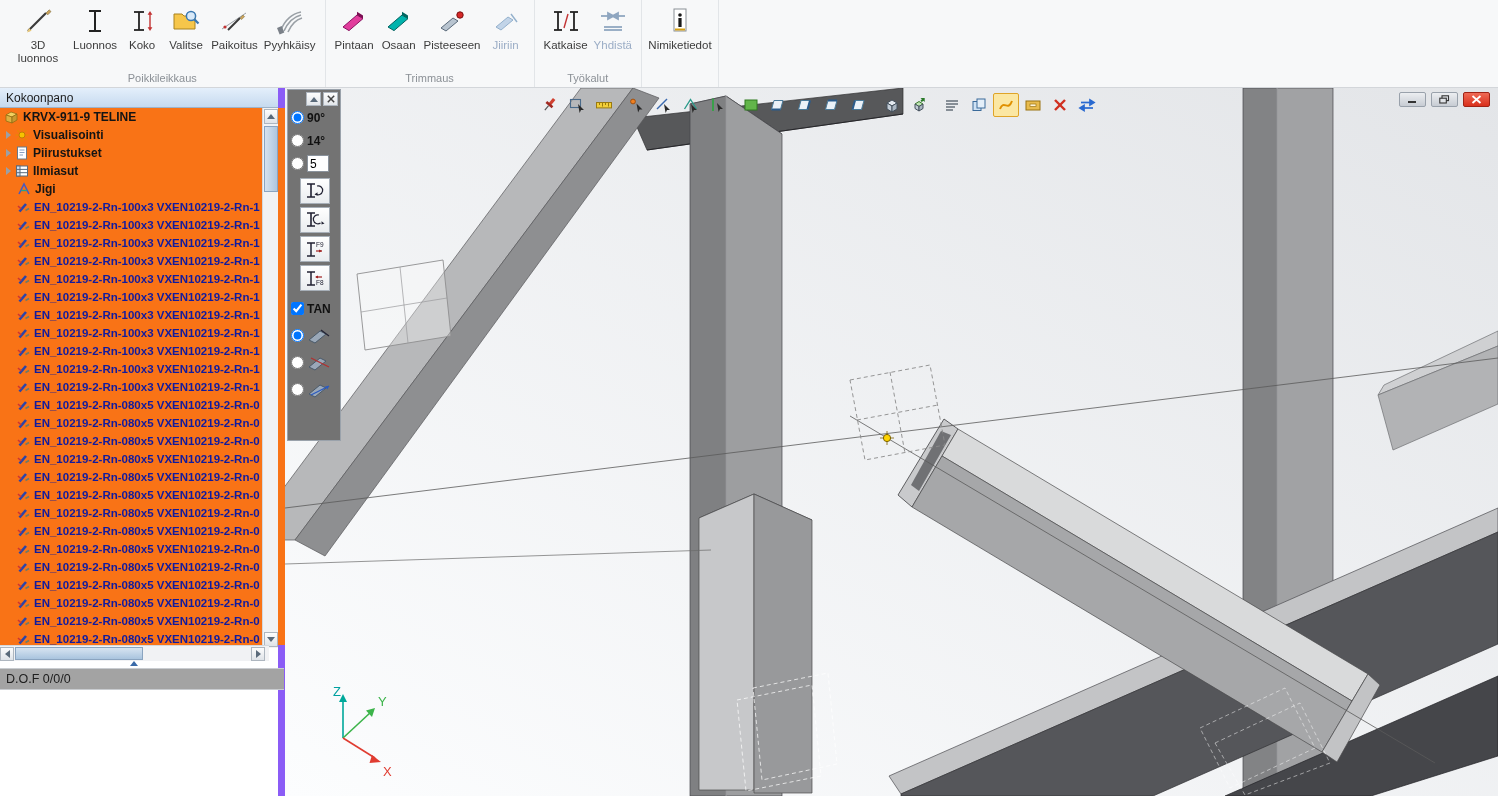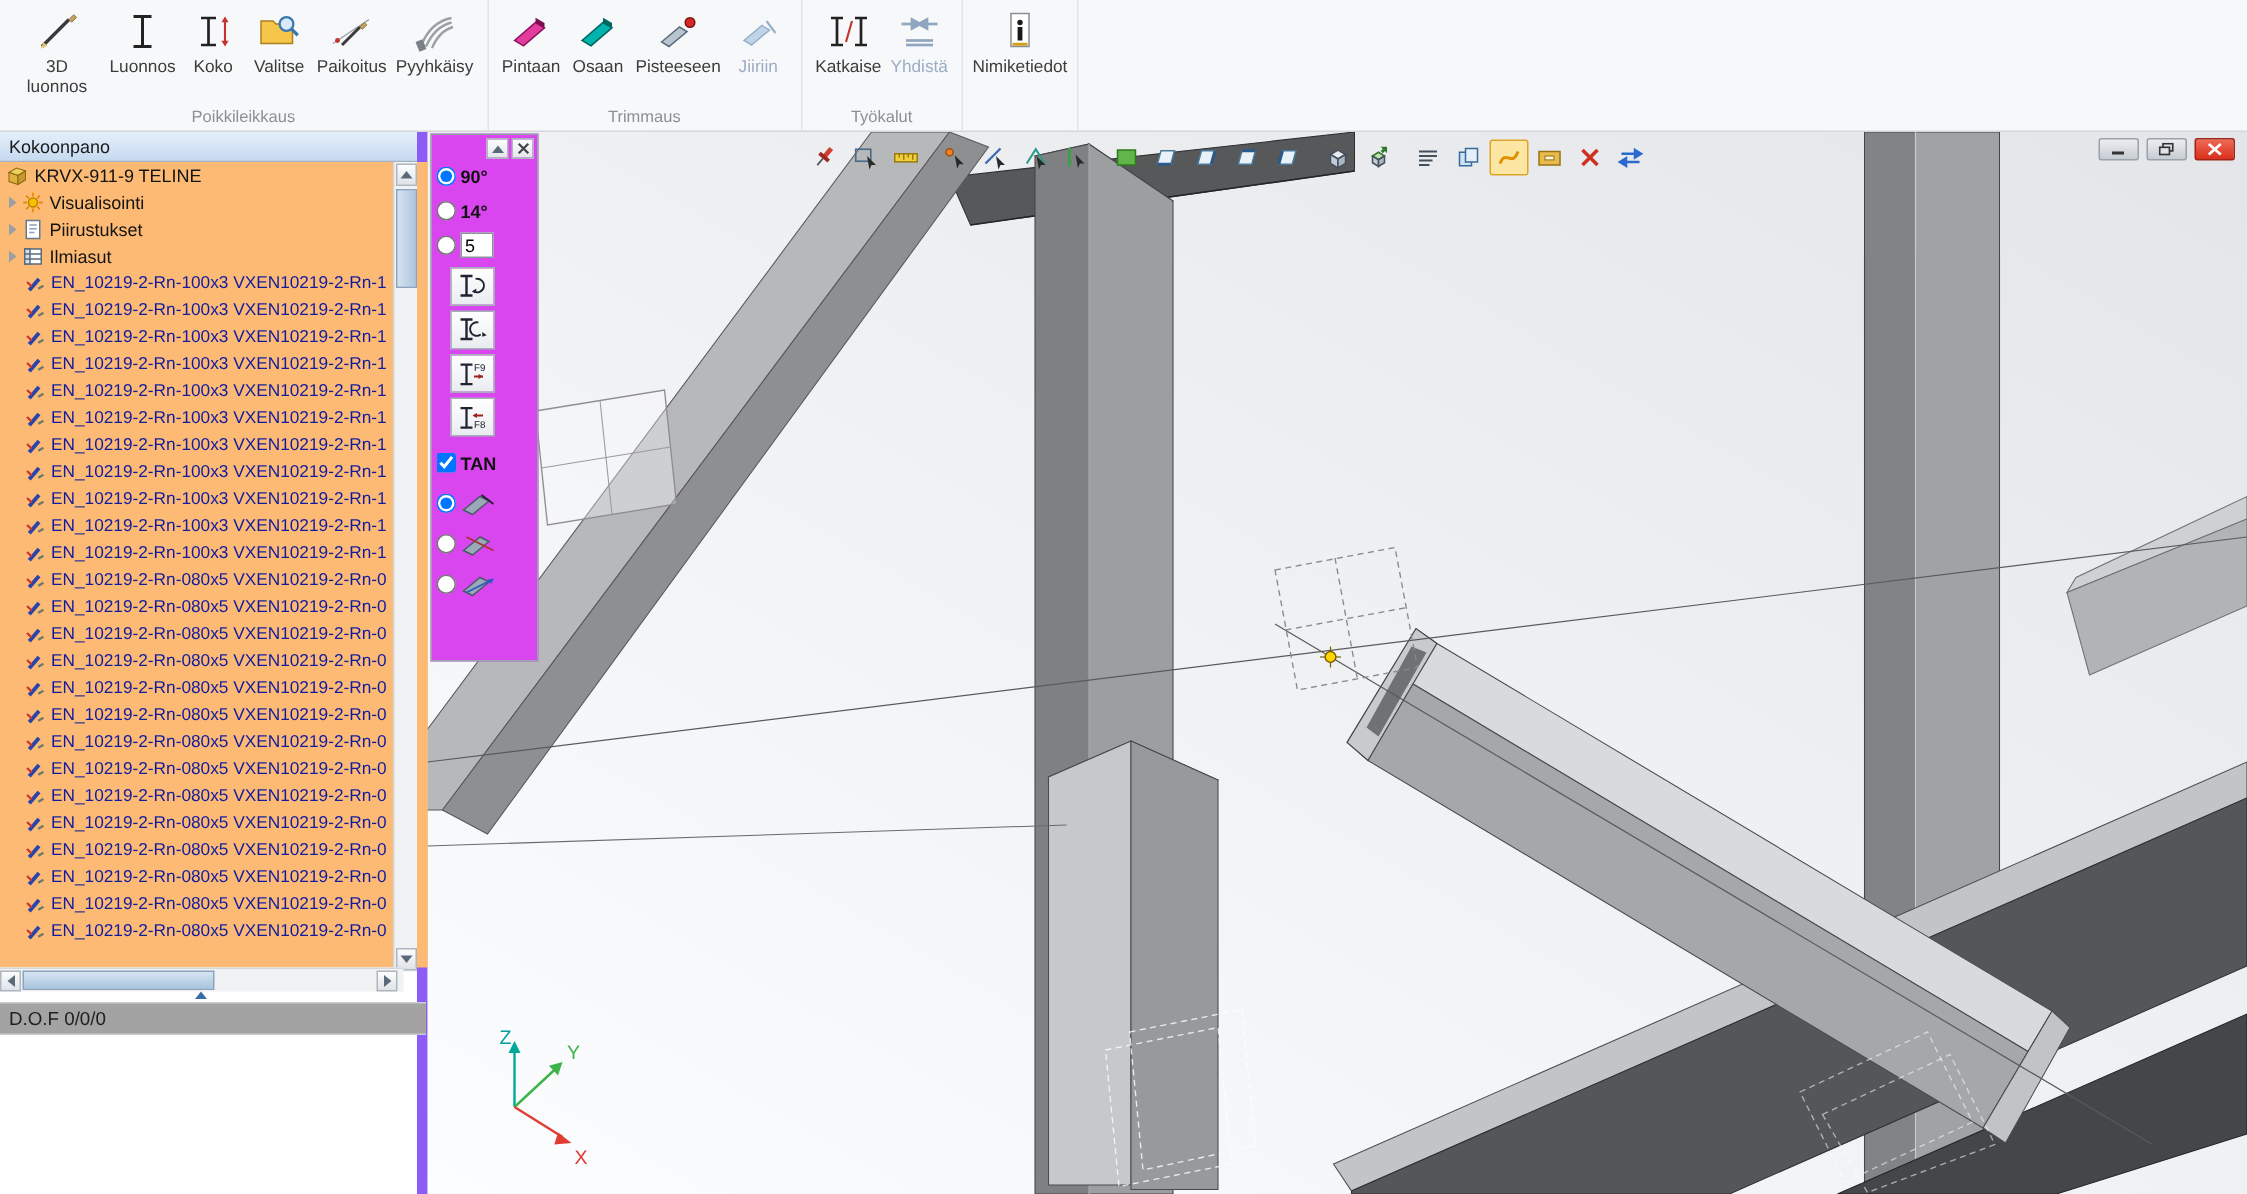--- a/index.html
+++ b/index.html
@@ -11,21 +11,21 @@
   .rgroup { position:relative; height:100%; padding:3px 6px 16px 6px; border-right:1px solid #e2e5e8; display:flex; align-items:flex-start; }
   .rgroup-label { position:absolute; bottom:3px; left:0; right:0; text-align:center; font-size:11px; color:#8b9096; }
   .ritem { min-width:44px; max-width:64px; padding:1px 3px; display:flex; flex-direction:column; align-items:center; cursor:default; }
   .ricon { height:34px; display:flex; align-items:center; justify-content:center; }
   .rlabel { font-size:11.5px; color:#3c3c3c; text-align:center; line-height:1.15; margin-top:1px; }
   .ritem.disabled .rlabel { color:#9badc6; }
 
   
   .sidebar { position:absolute; left:0; top:88px; width:285px; height:708px; background:#fff; border-right:7px solid #8b5cf6; }
   .sb-header { height:20px; background:linear-gradient(#e4effb,#c6daef); border-bottom:1px solid #9db3ca; font-size:12px; color:#1a1a1a; padding:3px 0 0 6px; }
-  .tree { position:absolute; left:0; top:20px; width:323px; height:537px; overflow:hidden; background:#fdba74; }
+  .tree { position:absolute; left:0; top:20px; width:323px; height:537px; overflow:hidden; background:#f97316;font-weight:bold; }
   .trow { height:18px; display:flex; align-items:center; gap:4px; white-space:nowrap; overflow:hidden; }
   .trow.root { padding-left:4px; }
   .trow.node { padding-left:6px; }
   .trow.node.notri { padding-left:17px; }
   .trow.part { padding-left:17px; }
   .tlabel { font-size:12px; color:#141414; }
   .part-label { font-size:11.5px; color:#101ba0; }
   .tri { width:0; height:0; border-left:5px solid #9aa0a6; border-top:4px solid transparent; border-bottom:4px solid transparent; flex:0 0 auto; }
   .ticon { display:flex; align-items:center; flex:0 0 auto; }
 
@@ -53,21 +53,21 @@
   .vtb { width:26px; height:24px; display:flex; align-items:center; justify-content:center; border:1px solid transparent; border-radius:2px; background:transparent; cursor:default; }
   .vtb.active { background:#fbe7a3; border-color:#dfa428; }
   .vgap { width:5px; }
 
   
   .winctrl { position:absolute; right:8px; top:4px; display:flex; gap:5px; }
   .wbtn { width:27px; height:15px; border:1px solid #99a1ab; border-radius:2px; background:linear-gradient(#eceef1,#c7ccd3); display:flex; align-items:center; justify-content:center; }
   .wbtn.close { background:linear-gradient(#ef6a55,#d9301c); border-color:#a02316; }
 
   
-  .toolpanel { position:absolute; left:2px; top:1px; width:72px; height:352px; background:#d946ef; border:1px solid #9aa2ab; padding:2px 2px; font-size:12px; }
+  .toolpanel { position:absolute; left:2px; top:1px; width:54px; height:352px; background:#737373; border:1px solid #9aa2ab; padding:2px 2px; font-size:12px; }
   .tp-top { display:flex; justify-content:flex-end; gap:2px; }
   .tp-mini { width:15px; height:14px; border:1px solid #aeb6bf; background:linear-gradient(#fdfdfd,#e2e6ea); display:flex; align-items:center; justify-content:center; font-size:9px; color:#444; }
   .tp-row { display:flex; align-items:center; gap:3px; height:23px; padding-left:1px; }
   .tp-row input[type=radio], .tp-row input[type=checkbox] { width:13px; height:13px; margin:0; flex:0 0 auto; }
   .tp-lbl { font-size:12px; color:#111; font-weight:bold; }
   .tp-val { width:22px; height:17px; font-size:12px; border:1px solid #8a929c; padding:0 2px; }
   .tpb { width:30px; height:26px; margin:3px 0 0 10px; border:1px solid #a7afb8; background:linear-gradient(#ffffff,#e9ecef); display:flex; align-items:center; justify-content:center; }
 </style>
 </head>
 <body>
@@ -298,20 +298,29 @@
           <svg width="14" height="14">
               <rect x="1.5" y="2" width="11" height="10" fill="#fff" stroke="#5a6a7a"></rect>
               <rect x="1.5" y="2" width="3.5" height="10" fill="#cfe0f4" stroke="#5a6a7a"></rect>
               <line x1="1.5" y1="5.4" x2="12.5" y2="5.4" stroke="#5a6a7a"></line>
               <line x1="1.5" y1="8.7" x2="12.5" y2="8.7" stroke="#5a6a7a"></line>
             </svg>
         </span>
         <span class="tlabel">Ilmiasut</span>
       </div>
 
+      <div class="trow node notri">
+        <span class="ticon">
+          <svg width="14" height="14">
+              <path d="M2 12 L7 2 L12 12" fill="none" stroke="#4a5ac0" stroke-width="1.6"></path>
+              <line x1="4" y1="8.5" x2="10" y2="8.5" stroke="#2aa08a" stroke-width="1.4"></line>
+            </svg>
+        </span>
+        <span class="tlabel">Jigi</span>
+      </div>
 
       <div>
           <div class="trow part">
           <span class="ticon">
             <svg width="13" height="13">
                 <path d="M2.5 10.5 L9 3" stroke="#2a44aa" stroke-width="2.6"></path>
                 <path d="M1 5 l3.2 3" stroke="#cc3333" stroke-width="1.5"></path>
                 <path d="M8.5 9.5 l3.5 -2" stroke="#6a7a6a" stroke-width="1.5"></path>
               </svg>
           </span>

